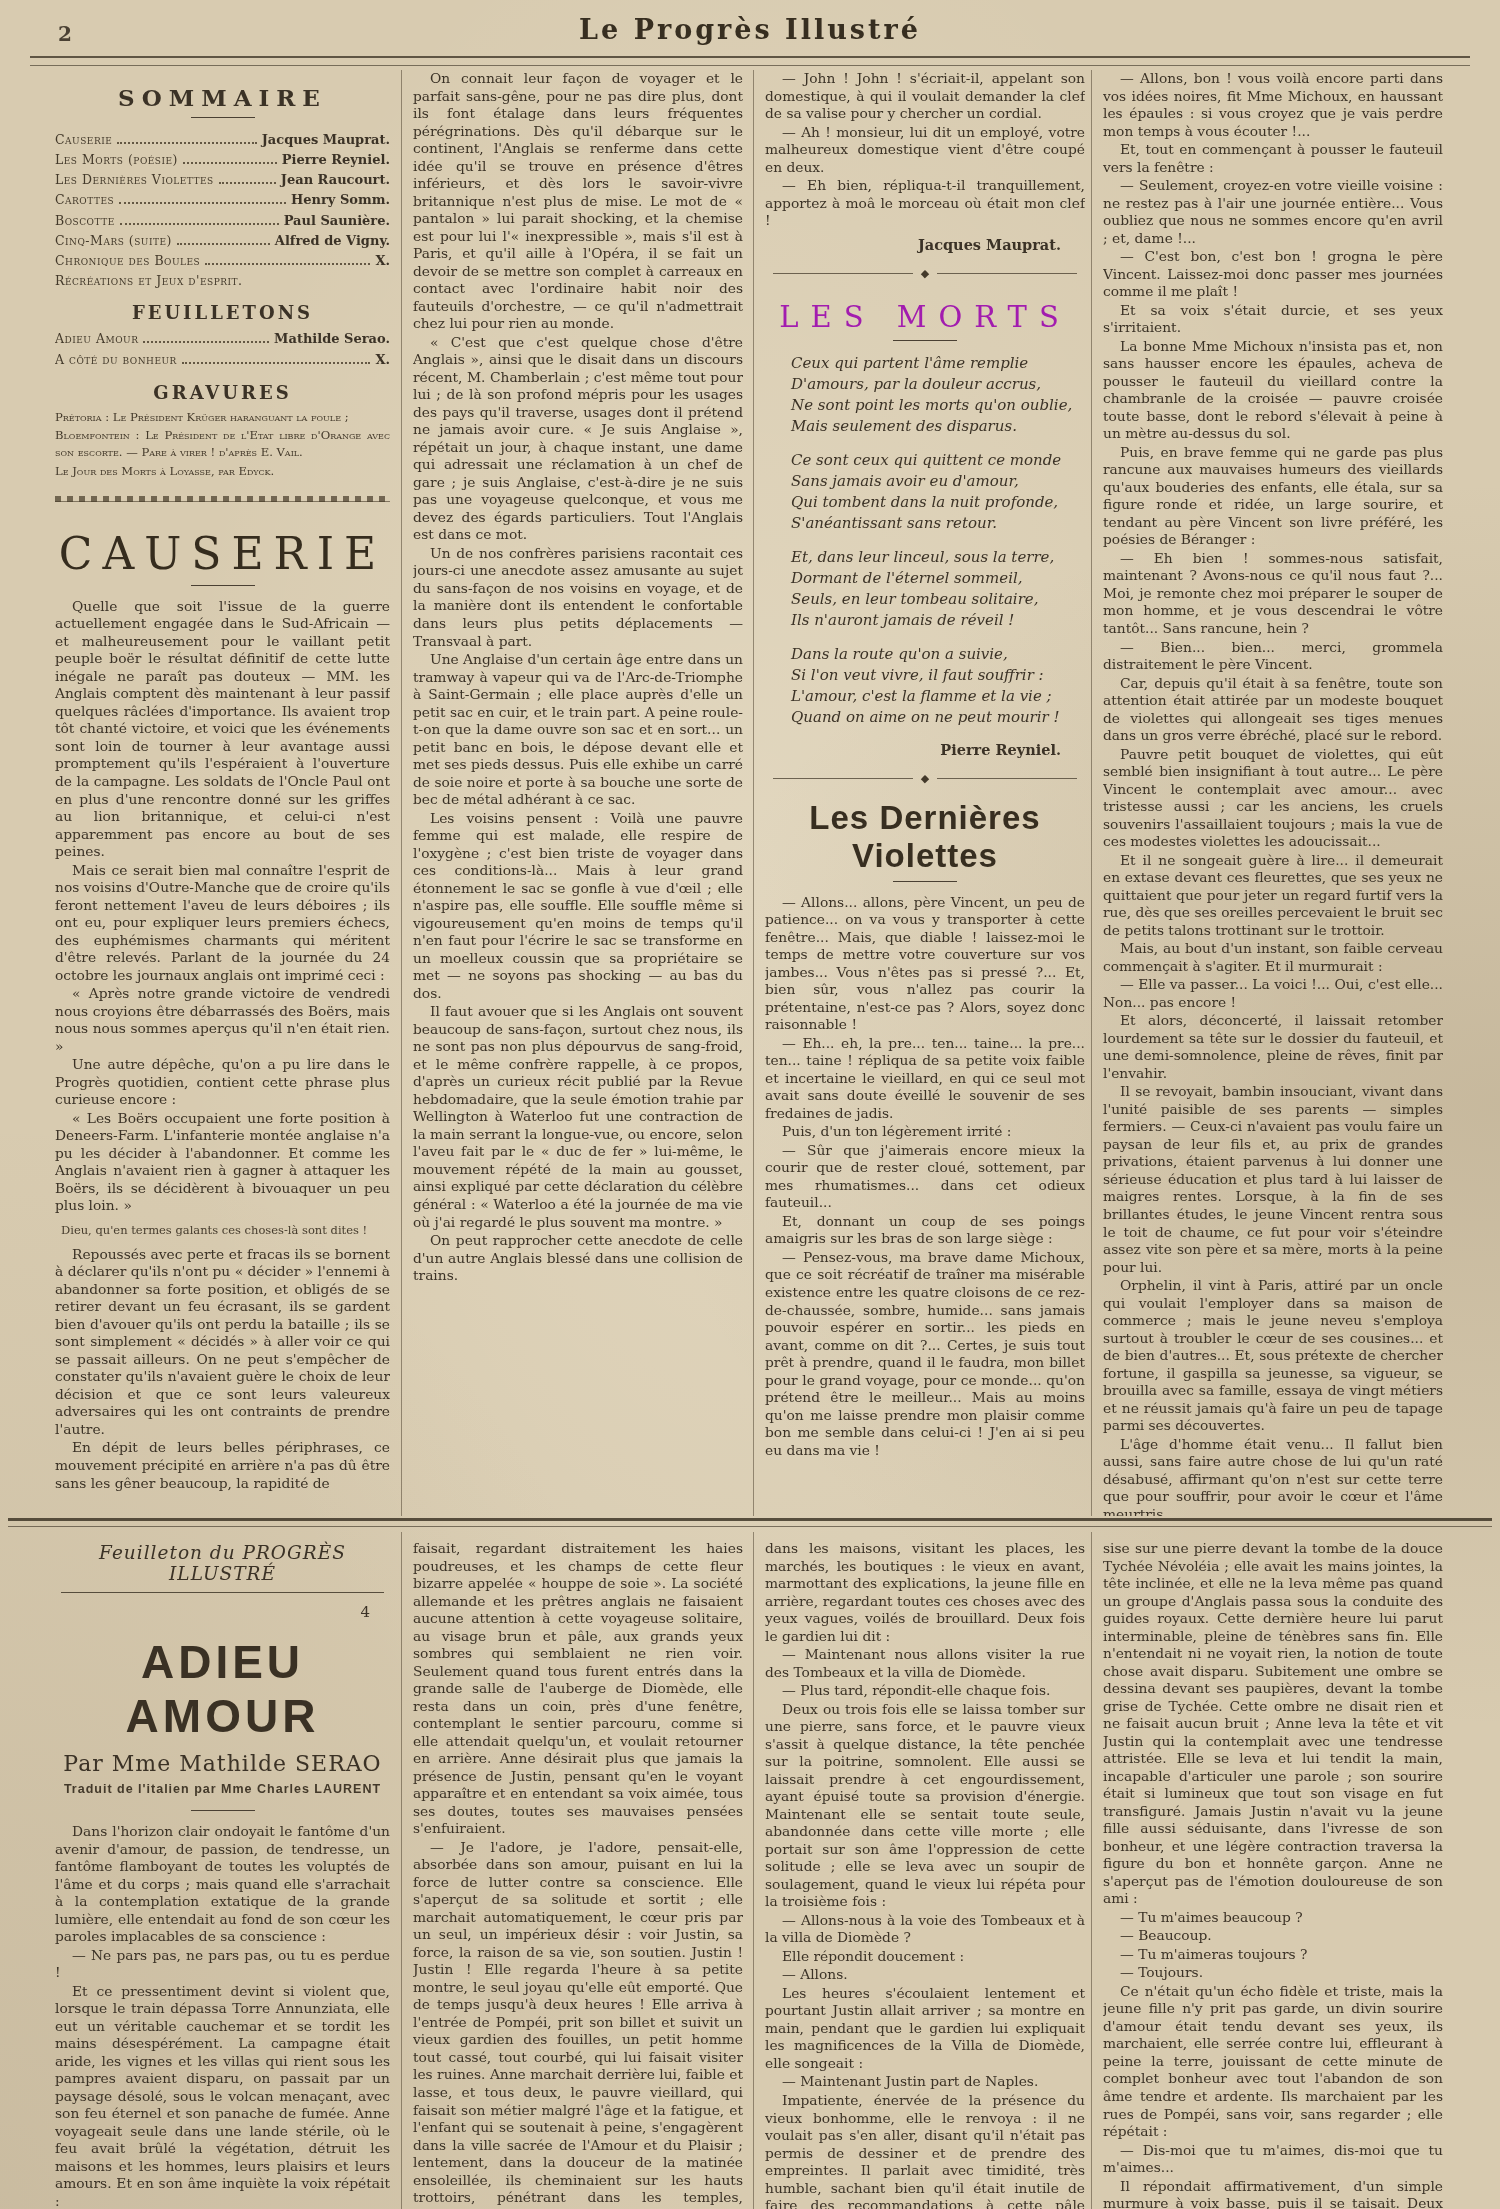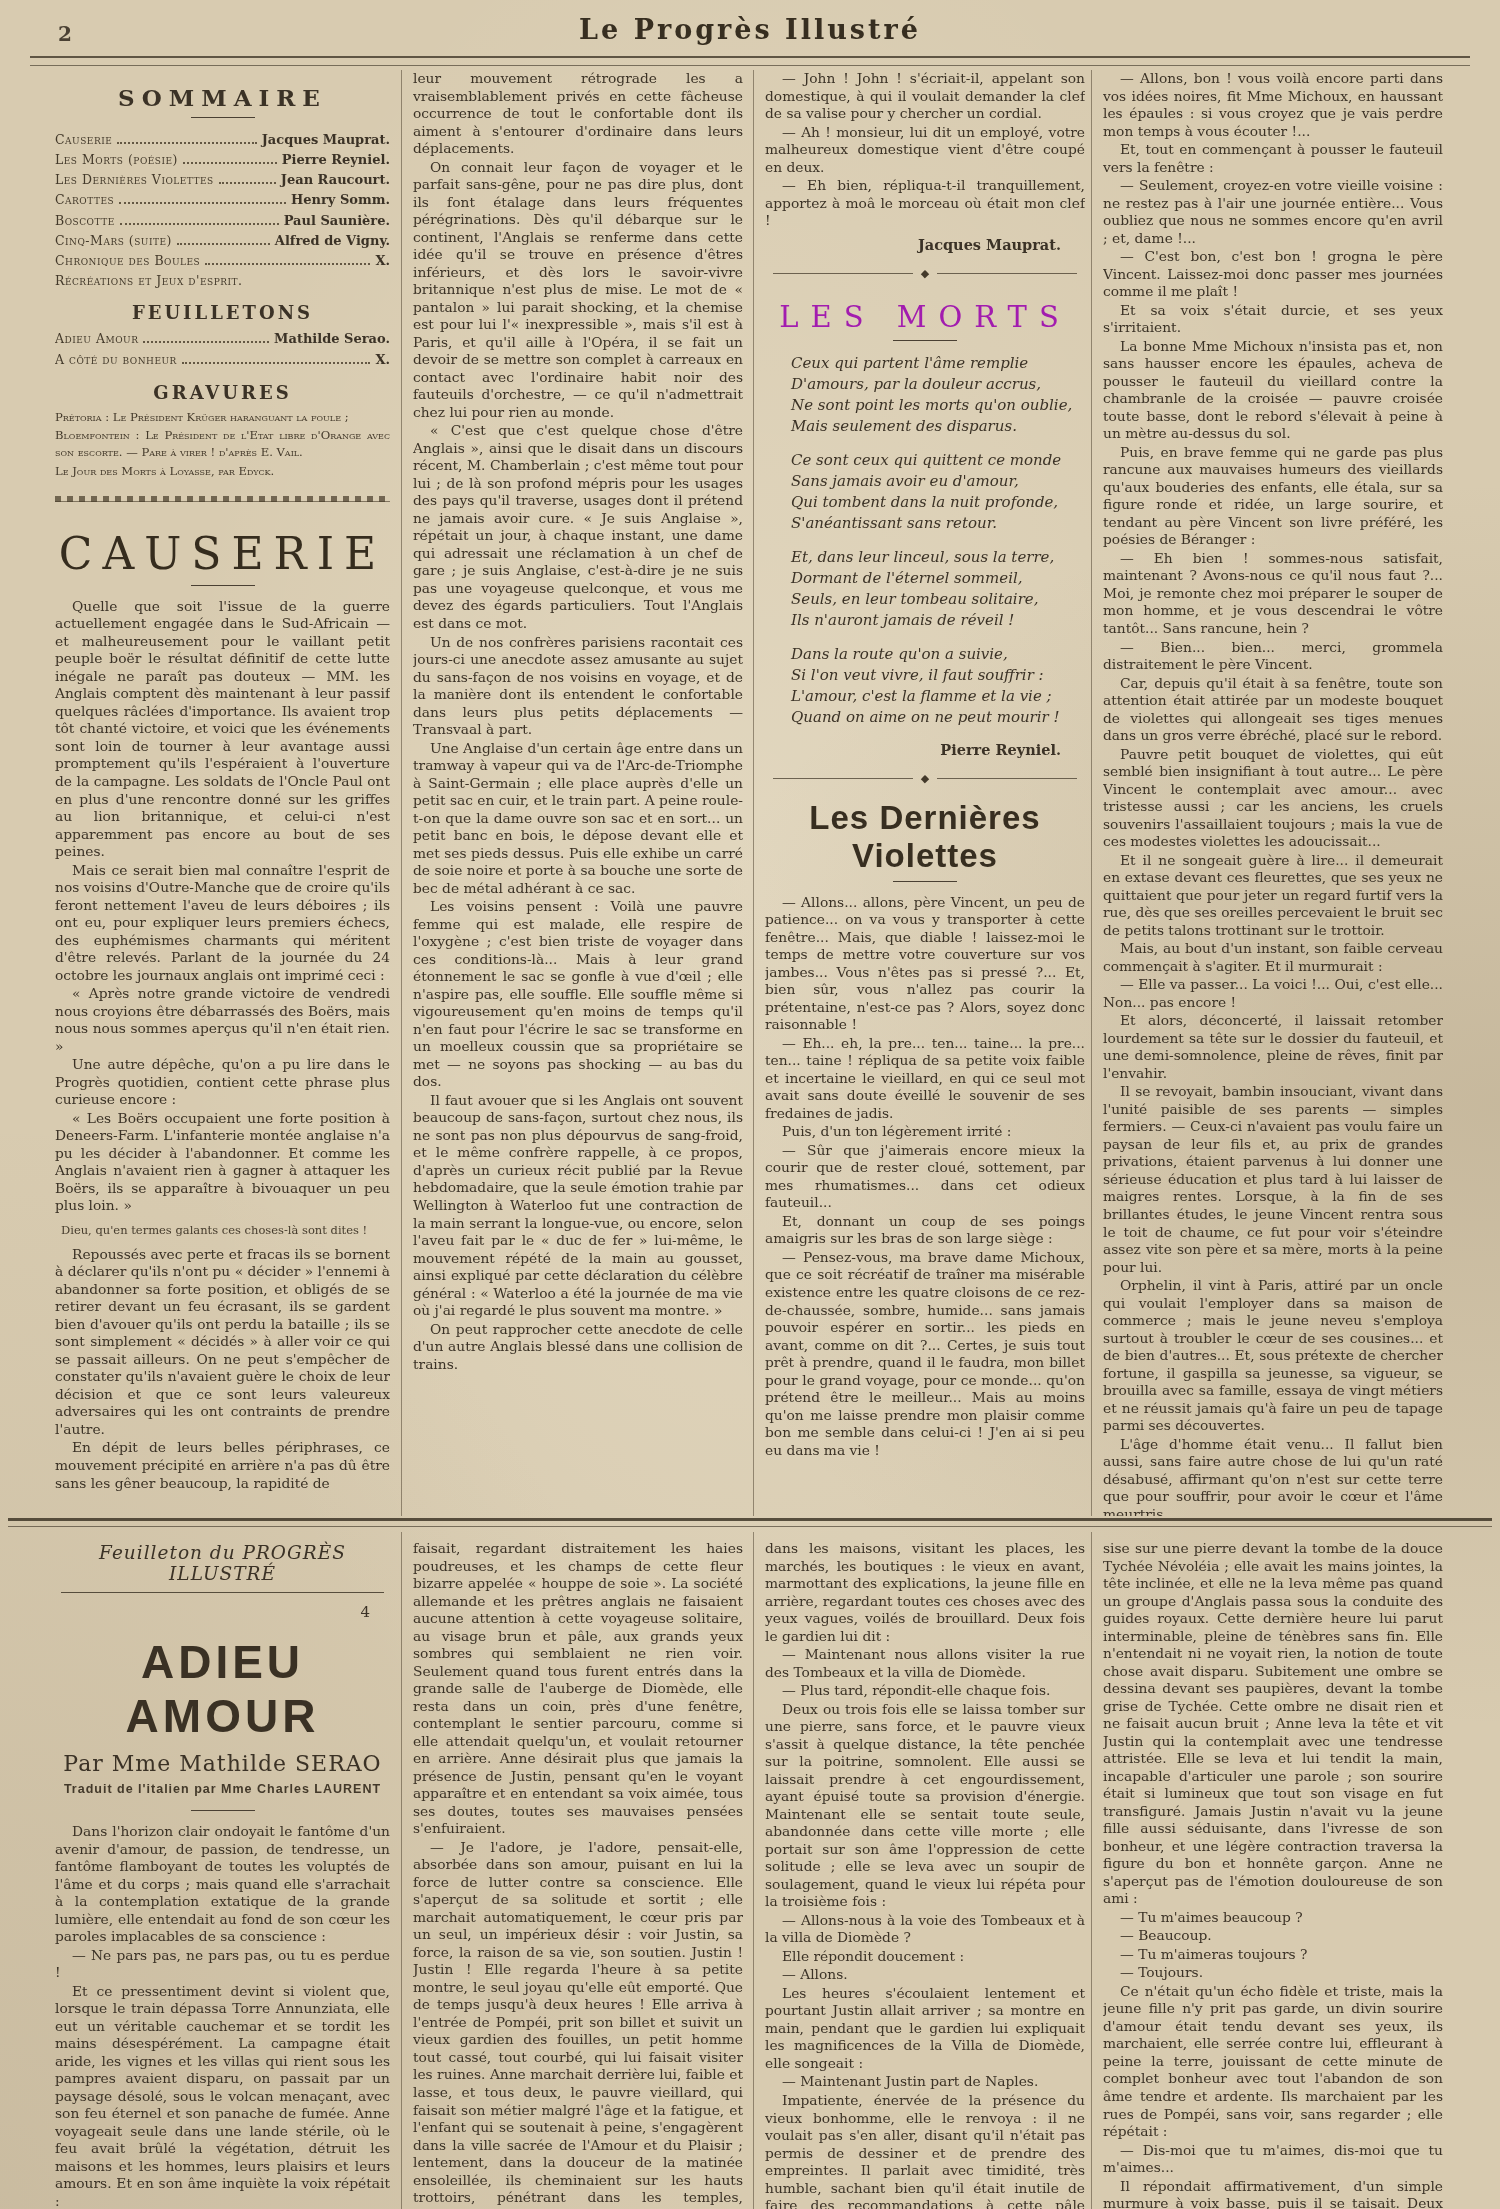--- a/index.html
+++ b/index.html
@@ -136,28 +136,27 @@
 
     <div class="wavy"></div>
 
     <h2 class="bigtitle">CAUSERIE</h2>
     <div class="shortrule"></div>
 
     <p class="b">Quelle que soit l'issue de la guerre actuellement engagée dans le Sud-Africain — et malheureusement pour le vaillant petit peuple boër le résultat définitif de cette lutte inégale ne paraît pas douteux — MM. les Anglais comptent dès maintenant à leur passif quelques râclées d'importance. Ils avaient trop tôt chanté victoire, et voici que les événements sont loin de tourner à leur avantage aussi promptement qu'ils l'espéraient à l'ouverture de la campagne. Les soldats de l'Oncle Paul ont en plus d'une rencontre donné sur les griffes au lion britannique, et celui-ci n'est apparemment pas encore au bout de ses peines.</p>
     <p class="b">Mais ce serait bien mal connaître l'esprit de nos voisins d'Outre-Manche que de croire qu'ils feront nettement l'aveu de leurs déboires ; ils ont eu, pour expliquer leurs premiers échecs, des euphémismes charmants qui méritent d'être relevés. Parlant de la journée du 24 octobre les journaux anglais ont imprimé ceci :</p>
     <p class="b">« Après notre grande victoire de vendredi nous croyions être débarrassés des Boërs, mais nous nous sommes aperçus qu'il n'en était rien. »</p>
     <p class="b">Une autre dépêche, qu'on a pu lire dans le Progrès quotidien, contient cette phrase plus curieuse encore :</p>
-    <p class="b">« Les Boërs occupaient une forte position à Deneers-Farm. L'infanterie montée anglaise n'a pu les décider à l'abandonner. Et comme les Anglais n'avaient rien à gagner à attaquer les Boërs, ils se apparaître à bivouaquer un peu plus loin. »</p>
+    <p class="b">« Les Boërs occupaient une forte position à Deneers-Farm. L'infanterie montée anglaise n'a pu les décider à l'abandonner. Et comme les Anglais n'avaient rien à gagner à attaquer les Boërs, ils se décidèrent à bivouaquer un peu plus loin. »</p>
     <p class="small">Dieu, qu'en termes galants ces choses-là sont dites !</p>
     <p class="b">Repoussés avec perte et fracas ils se bornent à déclarer qu'ils n'ont pu « décider » l'ennemi à abandonner sa forte position, et obligés de se retirer devant un feu écrasant, ils se gardent bien d'avouer qu'ils ont perdu la bataille ; ils se sont simplement « décidés » à aller voir ce qui se passait ailleurs. On ne peut s'empêcher de constater qu'ils n'avaient guère le choix de leur décision et que ce sont leurs valeureux adversaires qui les ont contraints de prendre l'autre.</p>
     <p class="b">En dépit de leurs belles périphrases, ce mouvement précipité en arrière n'a pas dû être sans les gêner beaucoup, la rapidité de</p>
   </section>
 
   <section class="col c2">
-    <p class="b nf">leur mouvement rétrograde les a vraisemblablement privés en cette fâcheuse occurrence de tout le confortable dont ils aiment à s'entourer d'ordinaire dans leurs déplacements.</p>
     <p class="b">On connait leur façon de voyager et le parfait sans-gêne, pour ne pas dire plus, dont ils font étalage dans leurs fréquentes pérégrinations. Dès qu'il débarque sur le continent, l'Anglais se renferme dans cette idée qu'il se trouve en présence d'êtres inférieurs, et dès lors le savoir-vivre britannique n'est plus de mise. Le mot de « pantalon » lui parait shocking, et la chemise est pour lui l'« inexpressible », mais s'il est à Paris, et qu'il aille à l'Opéra, il se fait un devoir de se mettre son complet à carreaux en contact avec l'ordinaire habit noir des fauteuils d'orchestre, — ce qu'il n'admettrait chez lui pour rien au monde.</p>
     <p class="b">« C'est que c'est quelque chose d'être Anglais », ainsi que le disait dans un discours récent, M. Chamberlain ; c'est même tout pour lui ; de là son profond mépris pour les usages des pays qu'il traverse, usages dont il prétend ne jamais avoir cure. « Je suis Anglaise », répétait un jour, à chaque instant, une dame qui adressait une réclamation à un chef de gare ; je suis Anglaise, c'est-à-dire je ne suis pas une voyageuse quelconque, et vous me devez des égards particuliers. Tout l'Anglais est dans ce mot.</p>
     <p class="b">Un de nos confrères parisiens racontait ces jours-ci une anecdote assez amusante au sujet du sans-façon de nos voisins en voyage, et de la manière dont ils entendent le confortable dans leurs plus petits déplacements — Transvaal à part.</p>
     <p class="b">Une Anglaise d'un certain âge entre dans un tramway à vapeur qui va de l'Arc-de-Triomphe à Saint-Germain ; elle place auprès d'elle un petit sac en cuir, et le train part. A peine roule-t-on que la dame ouvre son sac et en sort... un petit banc en bois, le dépose devant elle et met ses pieds dessus. Puis elle exhibe un carré de soie noire et porte à sa bouche une sorte de bec de métal adhérant à ce sac.</p>
     <p class="b">Les voisins pensent : Voilà une pauvre femme qui est malade, elle respire de l'oxygène ; c'est bien triste de voyager dans ces conditions-là... Mais à leur grand étonnement le sac se gonfle à vue d'œil ; elle n'aspire pas, elle souffle. Elle souffle même si vigoureusement qu'en moins de temps qu'il n'en faut pour l'écrire le sac se transforme en un moelleux coussin que sa propriétaire se met — ne soyons pas shocking — au bas du dos.</p>
     <p class="b">Il faut avouer que si les Anglais ont souvent beaucoup de sans-façon, surtout chez nous, ils ne sont pas non plus dépourvus de sang-froid, et le même confrère rappelle, à ce propos, d'après un curieux récit publié par la Revue hebdomadaire, que la seule émotion trahie par Wellington à Waterloo fut une contraction de la main serrant la longue-vue, ou encore, selon l'aveu fait par le « duc de fer » lui-même, le mouvement répété de la main au gousset, ainsi expliqué par cette déclaration du célèbre général : « Waterloo a été la journée de ma vie où j'ai regardé le plus souvent ma montre. »</p>
     <p class="b">On peut rapprocher cette anecdote de celle d'un autre Anglais blessé dans une collision de trains.</p>
   </section>
 
   <section class="col c3">

